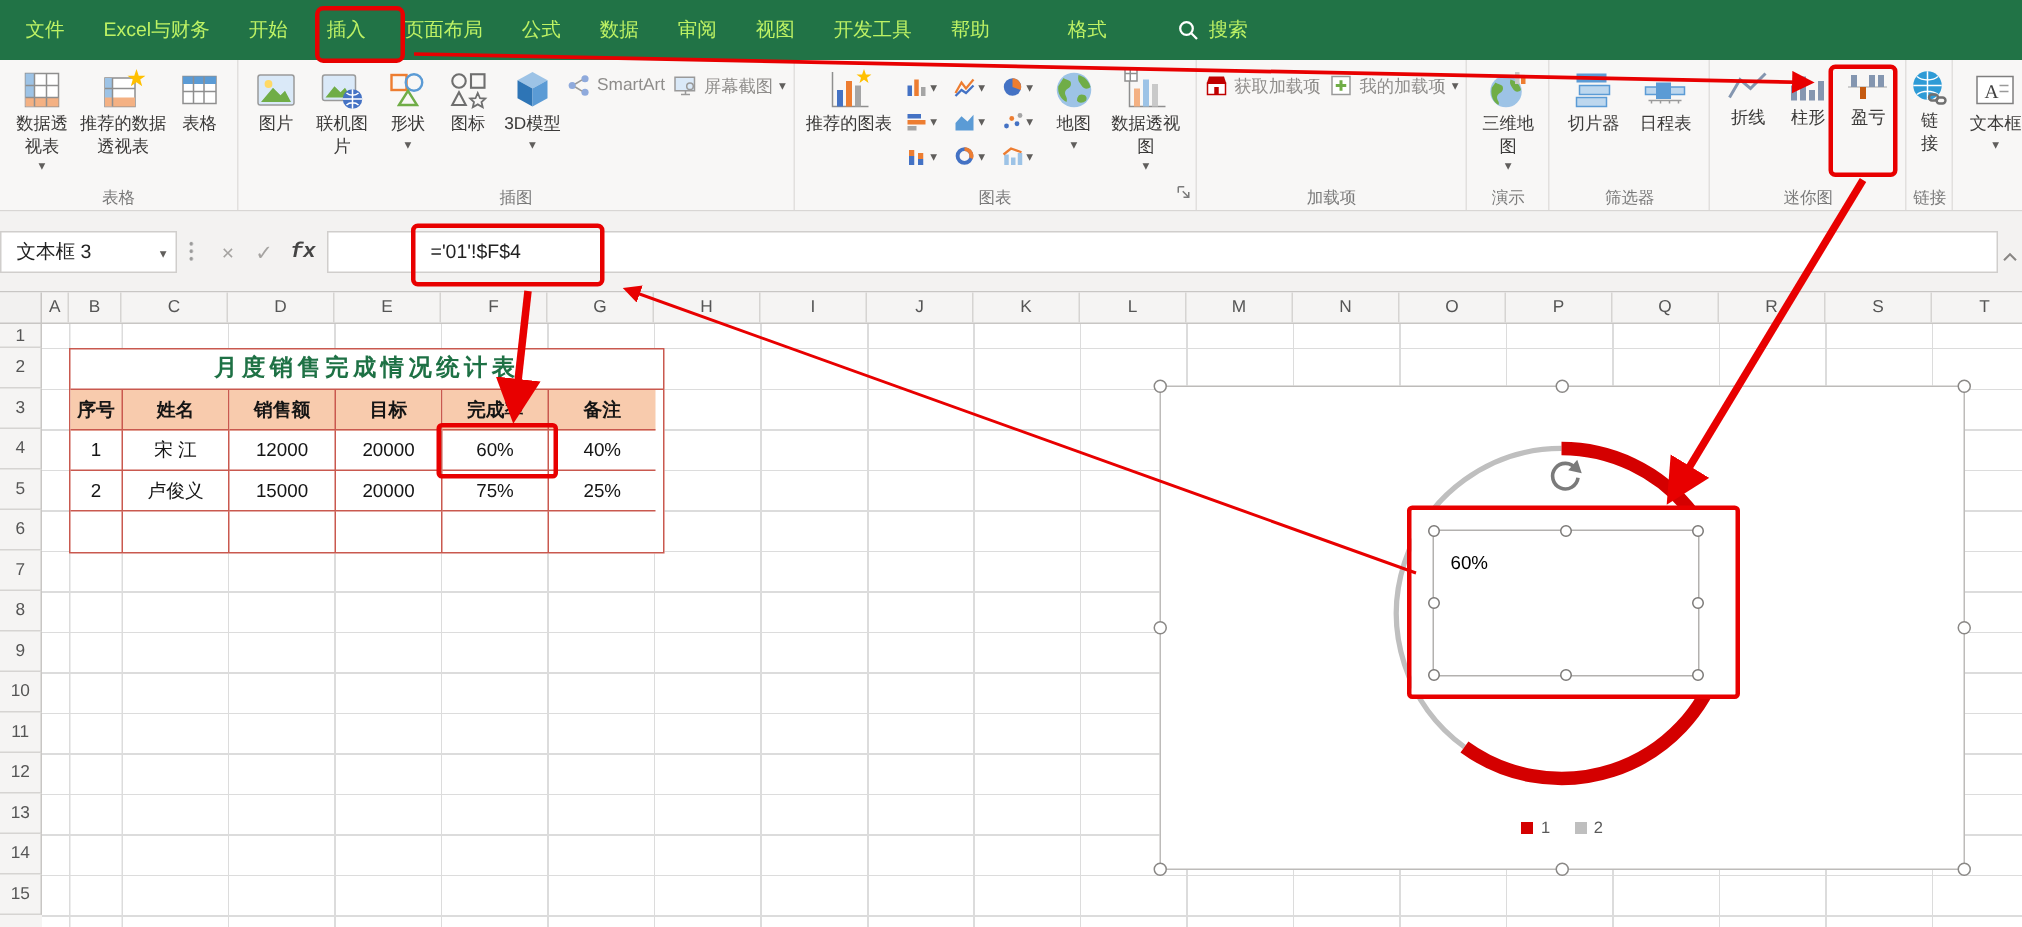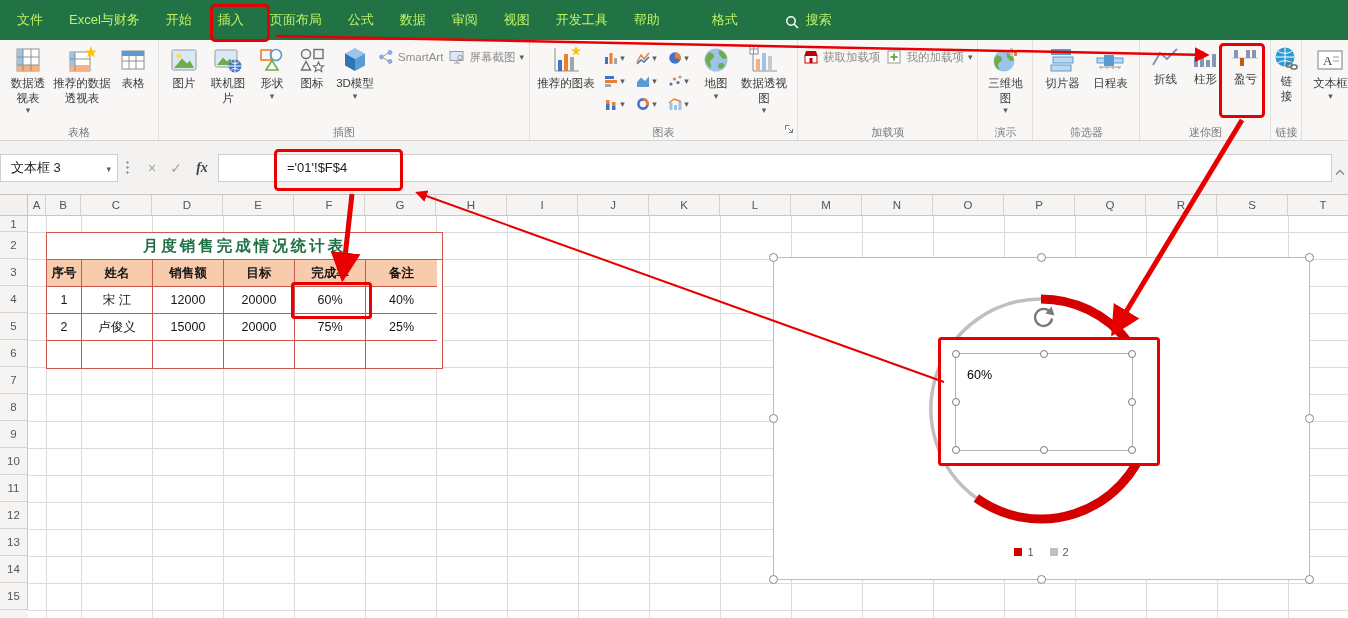--- a/index.html
+++ b/index.html
@@ -8,21 +8,21 @@
     --donut-red:#D40000; --donut-gray:#BFBFBF;
   }
   *{box-sizing:border-box; margin:0; padding:0;}
   body{width:1348px;height:618px;overflow:hidden;position:relative;background:#fff;
        font-family:"Liberation Sans","DejaVu Sans",sans-serif;color:#3b3a39;}
   
   .tabbar{position:absolute;left:0;top:0;width:100%;height:40px;background:var(--excel-green);
           display:flex;align-items:center;padding-left:4px;color:#bef264;font-size:13px;}
   .tab{padding:0 13px;height:40px;line-height:40px;white-space:nowrap;}
   .tab-format{margin-left:26px;text-align:center;}
-  .searchbox{margin-left:34px;display:flex;align-items:flex-end;gap:7px;white-space:nowrap;}
+  .searchbox{margin-left:34px;display:flex;align-items:center;gap:7px;white-space:nowrap;}
   
   .ribbon{position:absolute;top:40px;left:0;width:1420px;height:101px;background:#f8f7f6;
           border-bottom:1px solid #d8d6d4;display:flex;align-items:stretch;}
   .rgroup{position:relative;display:flex;align-items:flex-start;padding:3px 5px 16px 5px;
           border-right:1px solid #e2e0de;flex:none;}
   .rgroup-label{position:absolute;bottom:1px;left:0;right:0;text-align:center;font-size:11px;
                 color:#7a7a7a;line-height:13px;white-space:nowrap;}
   .rrow{display:flex;align-items:flex-start;}
   .rbtn{display:flex;flex-direction:column;align-items:center;gap:1px;padding:2px 2px;
         font-size:11.5px;line-height:1.28;text-align:center;flex:none;}
@@ -39,21 +39,21 @@
   .fbar{position:absolute;top:141px;left:0;width:100%;height:54px;background:#f3f2f1;
         border-bottom:1px solid #c8c6c4;}
   .namebox{position:absolute;left:0;top:13px;width:118px;height:28px;background:#fff;
            border:1px solid #d0cecc;display:flex;align-items:center;padding-left:10px;
            font-size:13px;color:#222;}
   .namebox .caret{position:absolute;right:6px;top:10px;}
   .fdots{position:absolute;left:126px;top:19px;width:3px;height:16px;
          background:radial-gradient(circle,#9a9a9a 1px,transparent 1.4px) 0 0/3px 5px repeat-y;}
   .fbtn{position:absolute;top:13px;height:28px;line-height:28px;text-align:center;width:24px;
         font-size:14px;color:#a5a3a1;}
-  .fx{font-family:Liberation Serif, serif;font-style:italic;color:#444;font-weight:bold;}
+  .fx{font-family:Liberation Mono, monospace;font-style:italic;color:#444;font-weight:bold;}
   .finput{position:absolute;left:218px;top:13px;right:16px;height:28px;background:#fff;
           border:1px solid #d0cecc;font-size:13px;line-height:26px;padding-left:68px;color:#222;}
   .fchev{position:absolute;right:3px;top:21px;}
   
   .corner{position:absolute;left:0;top:195px;width:28px;height:21px;background:#f2f1f0;
           border-right:1px solid #c8c6c4;border-bottom:1px solid #c8c6c4;}
   .colheaders{position:absolute;left:28px;top:195px;right:0;height:21px;display:flex;
               background:#f5f4f3;border-bottom:1px solid #c8c6c4;}
   .colh{width:71px;flex:none;border-right:1px solid #d6d4d2;font-size:11.5px;color:#555;
         text-align:center;line-height:20px;}

